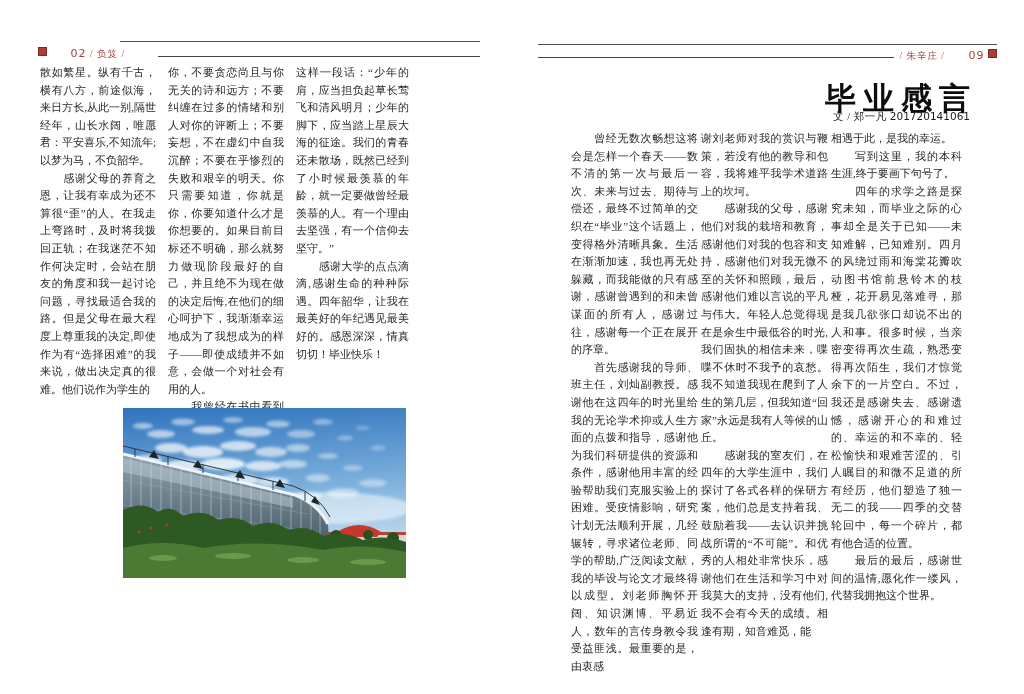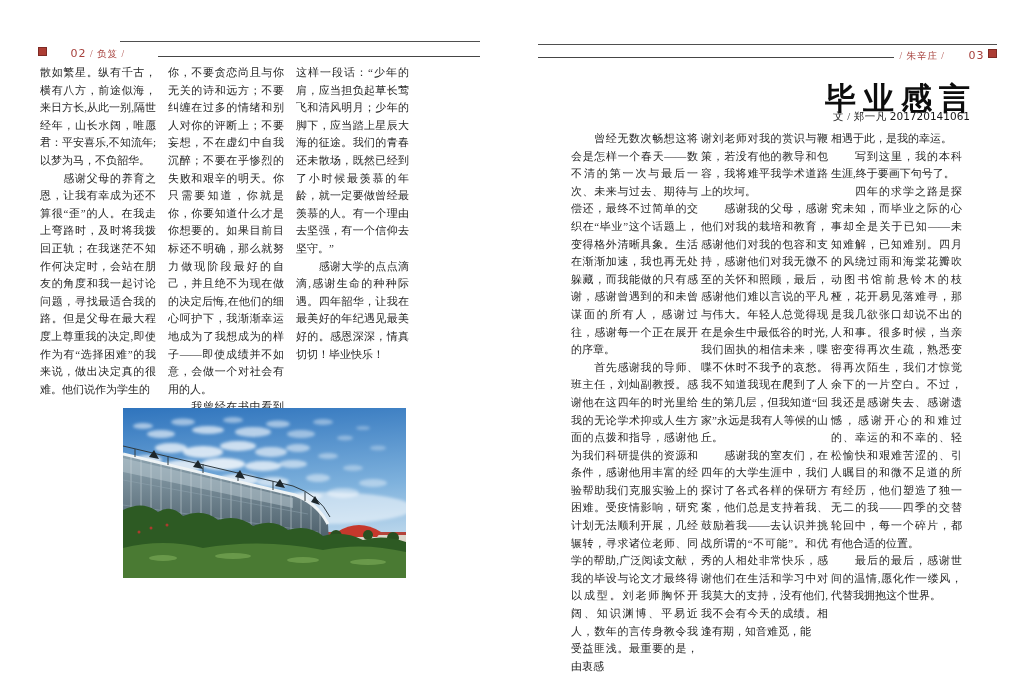--- a/index.html
+++ b/index.html
@@ -43,21 +43,21 @@
   <div class="hdr-label" style="left:38px;top:47px;">
     <span class="sq"></span>
     <span class="num">02</span>
     <span class="sec">/ 负笈 /</span>
   </div>
 
   <div class="rule" style="left:538px;top:44px;width:459px;"></div>
   <div class="rule thick" style="left:538px;top:57px;width:356px;"></div>
   <div class="hdr-label" style="right:27px;top:49px;">
     <span class="sec">/ 朱辛庄 /</span>
-    <span class="num">03</span>
+    <span class="num">09</span>
     <span class="sq"></span>
   </div>
 
   <div class="col" style="left:40px;top:64px;width:116px;">散如繁星。纵有千古，横有八方，前途似海，来日方长,从此一别,隔世经年，山长水阔，唯愿君：平安喜乐,不知流年; 以梦为马，不负韶华。
 　　感谢父母的养育之恩，让我有幸成为还不算很“歪”的人。在我走上弯路时，及时将我拨回正轨；在我迷茫不知作何决定时，会站在朋友的角度和我一起讨论问题，寻找最适合我的路。但是父母在最大程度上尊重我的决定,即使作为有“选择困难”的我来说，做出决定真的很难。他们说作为学生的</div>
   <div class="col" style="left:168px;top:64px;width:116px;">你，不要贪恋尚且与你无关的诗和远方；不要纠缠在过多的情绪和别人对你的评断上；不要妄想，不在虚幻中自我沉醉；不要在乎惨烈的失败和艰辛的明天。你只需要知道，你就是你，你要知道什么才是你想要的。如果目前目标还不明确，那么就努力做现阶段最好的自己，并且绝不为现在做的决定后悔,在他们的细心呵护下，我渐渐幸运地成为了我想成为的样子——即使成绩并不如意，会做一个对社会有用的人。
 　　我曾经在书中看到过</div>
   <div class="col" style="left:296px;top:64px;width:113px;">这样一段话：“少年的肩，应当担负起草长莺飞和清风明月；少年的脚下，应当踏上星辰大海的征途。我们的青春还未散场，既然已经到了小时候最羡慕的年龄，就一定要做曾经最羡慕的人。有一个理由去坚强，有一个信仰去坚守。”
 　　感谢大学的点点滴滴,感谢生命的种种际遇。四年韶华，让我在最美好的年纪遇见最美好的。感恩深深，情真切切！毕业快乐！</div>
 

